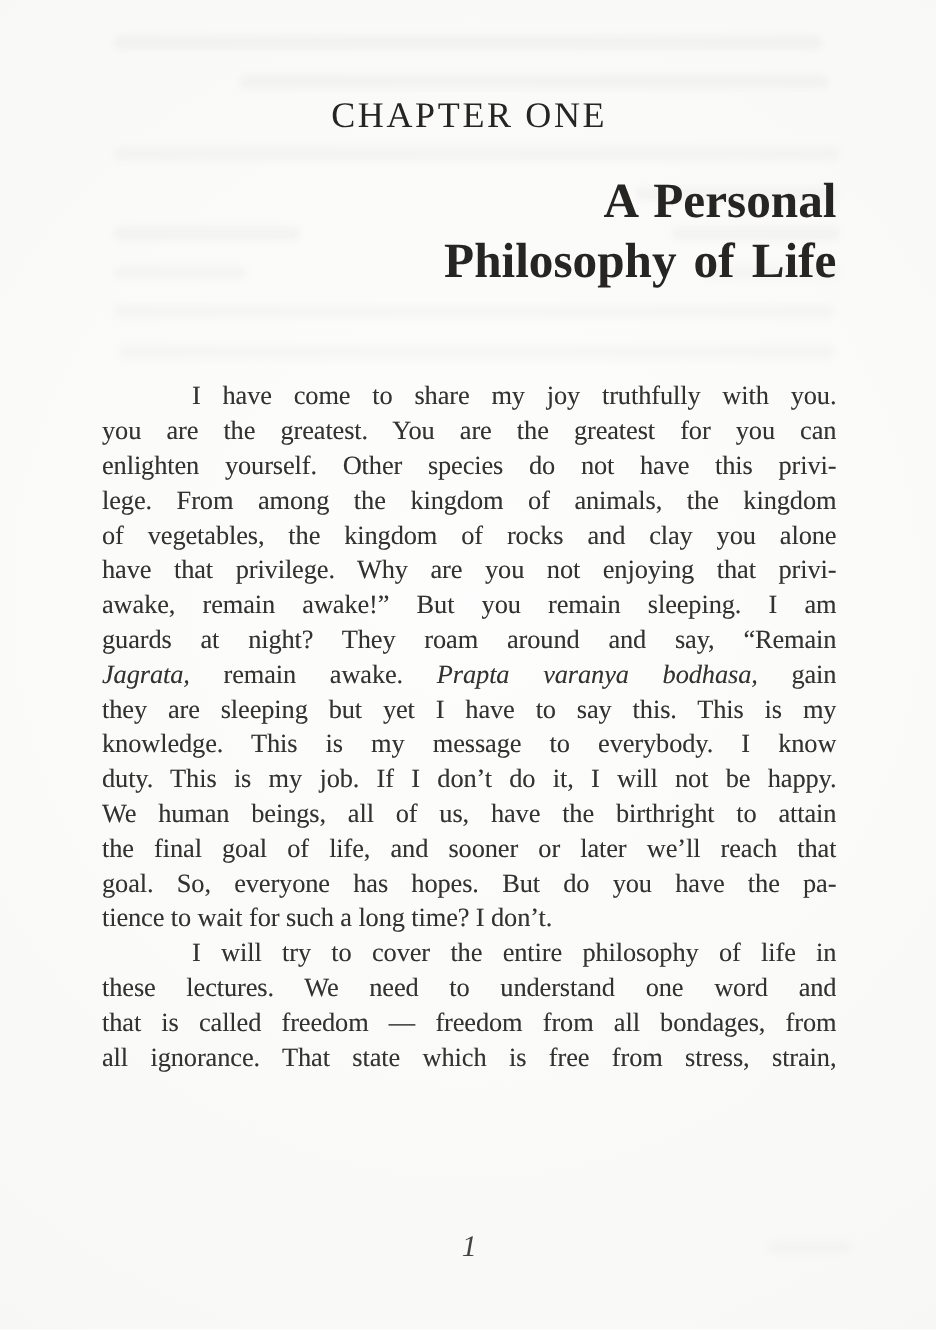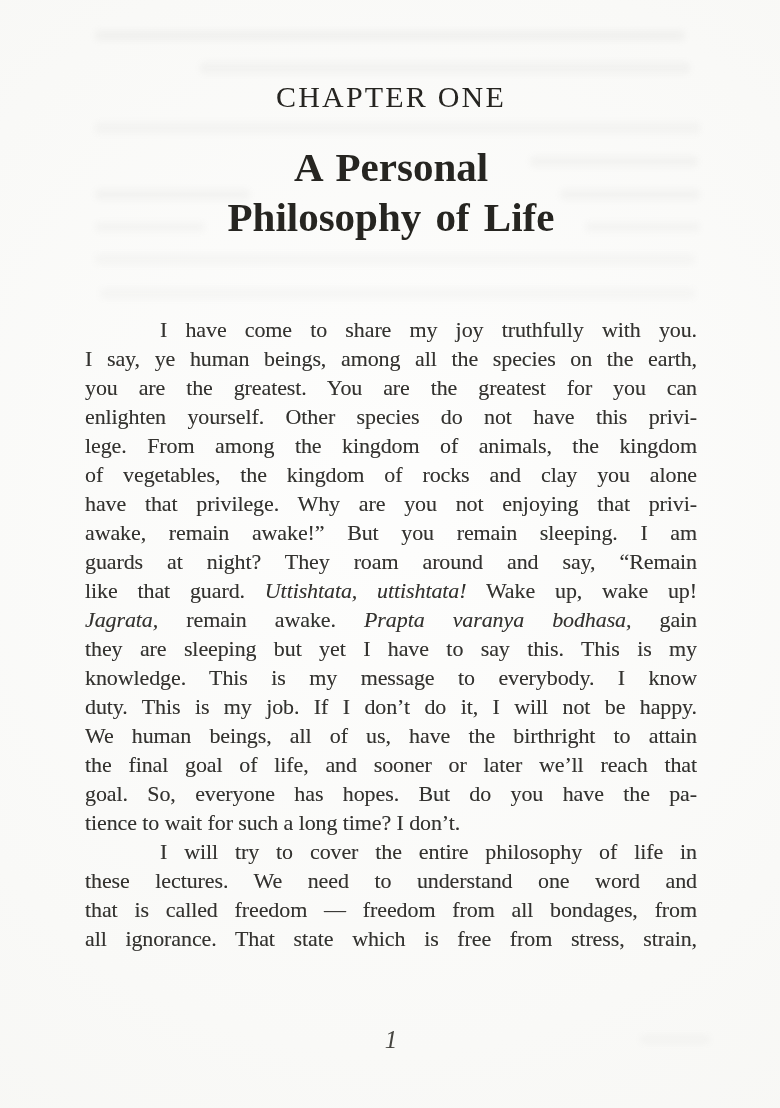--- a/index.html
+++ b/index.html
@@ -36,21 +36,21 @@
     text-align:center;
     font-size:30px;
     letter-spacing:2.2px;
     color:var(--heading-ink);
     white-space:nowrap;
   }
   .book-title{
     position:absolute;
     left:85px;width:612px;
     top:142px;
-    text-align:center;
+    text-align:right;
     font-weight:bold;
     font-size:41px;
     line-height:50px;
     color:var(--heading-ink);
     word-spacing:4px;
   }
   .body-text{
     position:absolute;
     left:85px;top:315px;
     width:612px;
@@ -101,29 +101,27 @@
 
   <div class="chapter-label">CHAPTER ONE</div>
 
   <div class="book-title">
     <div>A Personal</div>
     <div>Philosophy of Life</div>
   </div>
 
   <div class="body-text">
       <div class="line indent"><span>I have come to share my joy truthfully with you.</span></div>
-      <div class="line"><span>I say, ye human beings, among all the species on the earth,</span></div>
       <div class="line"><span>you are the greatest. You are the greatest for you can</span></div>
       <div class="line"><span>enlighten yourself. Other species do not have this privi-</span></div>
       <div class="line"><span>lege. From among the kingdom of animals, the kingdom</span></div>
       <div class="line"><span>of vegetables, the kingdom of rocks and clay you alone</span></div>
       <div class="line"><span>have that privilege. Why are you not enjoying that privi-</span></div>
       <div class="line"><span>awake, remain awake!” But you remain sleeping. I am</span></div>
       <div class="line"><span>guards at night? They roam around and say, “Remain</span></div>
-      <div class="line"><span>like that guard. </span><i>Uttishtata, uttishtata!</i><span> Wake up, wake up!</span></div>
       <div class="line"><i>Jagrata,</i><span> remain awake. </span><i>Prapta varanya bodhasa,</i><span> gain</span></div>
       <div class="line"><span>they are sleeping but yet I have to say this. This is my</span></div>
       <div class="line"><span>knowledge. This is my message to everybody. I know</span></div>
       <div class="line"><span>duty. This is my job. If I don’t do it, I will not be happy.</span></div>
       <div class="line"><span>We human beings, all of us, have the birthright to attain</span></div>
       <div class="line"><span>the final goal of life, and sooner or later we’ll reach that</span></div>
       <div class="line"><span>goal. So, everyone has hopes. But do you have the pa-</span></div>
       <div class="line endpara"><span>tience to wait for such a long time? I don’t.</span></div>
       <div class="line indent"><span>I will try to cover the entire philosophy of life in</span></div>
       <div class="line"><span>these lectures. We need to understand one word and</span></div>

